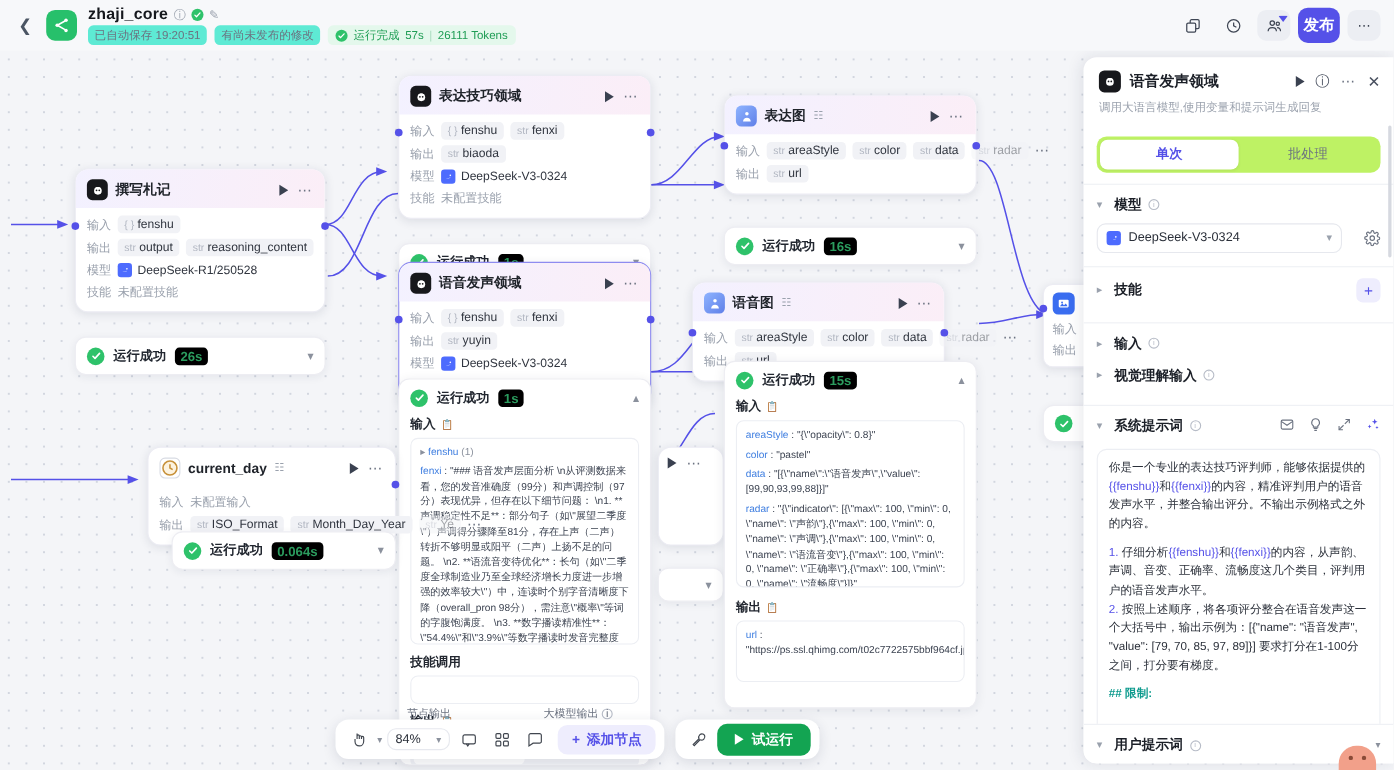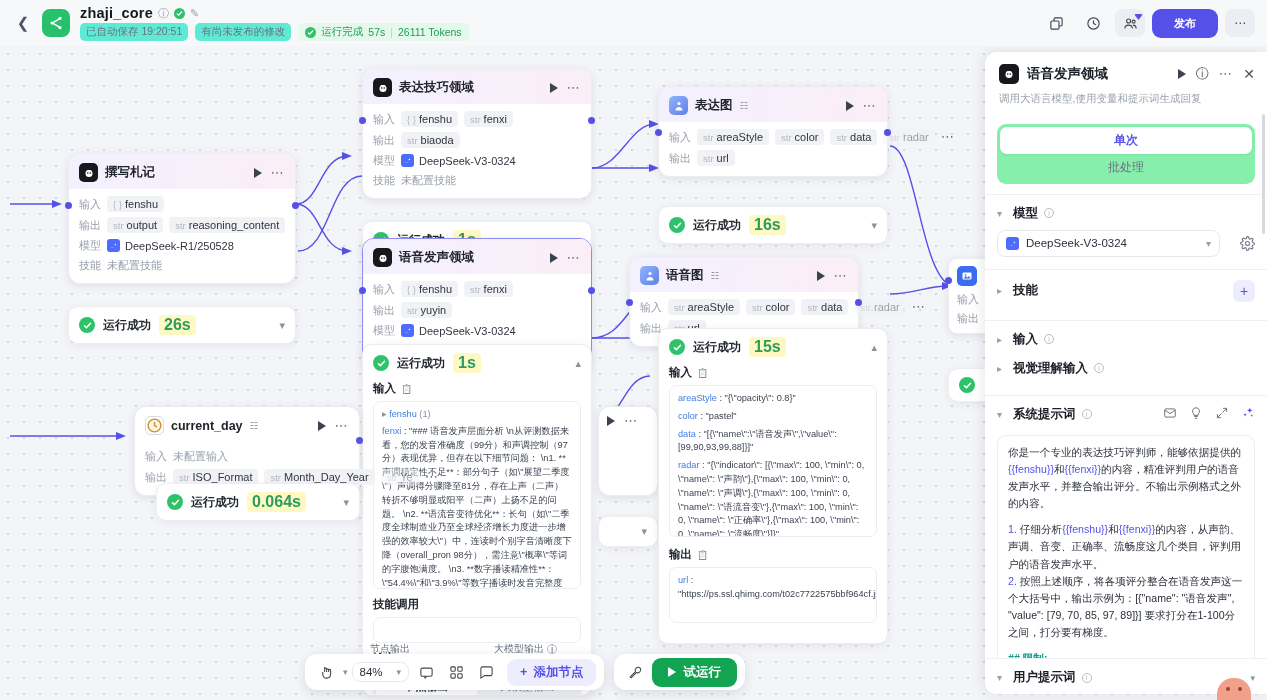--- a/index.html
+++ b/index.html
@@ -45,22 +45,22 @@
   }
   .chip-green .sep { color:#aadcbf; }
   .topbar-right { margin-left:auto; display:flex; align-items:center; gap:7px; }
   .ticon {
     width:30px;height:28px;border-radius:8px; display:flex;align-items:center;justify-content:center;
     color:#3f4654; cursor:pointer;
   }
   .ticon.bg { background:#eceef3; }
   .ticon svg { width:15px; height:15px; }
   .pub-btn {
-    background:#5551e8; color:#fff; border-radius:9px; padding:7px 22px;
-    font-size:11px; font-weight:bold; cursor:pointer;
+    background:#5551e8; color:#fff; border-radius:9px; padding:7px 5px;
+    font-size:14px; font-weight:bold; cursor:pointer;
   }
   .badge-tip { position:absolute; top:5px; right:2px; width:9px;height:6px;background:#5551e8;
     border-radius:2px 2px 0 0; clip-path: polygon(0 0,100% 0,50% 100%); }
 
   
   .canvas {
     position:absolute; left:0; top:46px; width:1267px; height:654px;
     background-color:#f4f5f8;
     background-image: radial-gradient(#d2d6df 1px, transparent 1px);
     background-size: 16px 16px;
@@ -106,21 +106,21 @@
 
   
   .status {
     position:absolute; background:#fff; border-radius:10px; border:1px solid #ededf2;
     box-shadow:0 2px 8px rgba(28,40,70,.07);
     display:flex; align-items:center; gap:8px; padding:8px 10px;
   }
   .ok-circle { width:16px;height:16px;border-radius:50%;background:#2ec26a;display:flex;align-items:center;justify-content:center;flex:none;}
   .ok-circle svg{width:9px;height:9px;}
   .st-text { font-size:12px; font-weight:bold; color:#222730; }
-  .st-time { background:#fef9c3; color:#2b9c5e; border-radius:4px; padding:1px 5px; font-size:16px; font-weight:bold;}
+  .st-time { background:#000000; color:#2b9c5e; border-radius:4px; padding:1px 5px; font-size:12px; font-weight:bold;}
   .chev { margin-left:auto; color:#8b919d; font-size:11px; cursor:pointer; }
 
   
   .respanel {
     position:absolute; background:#fff; border-radius:10px; border:1px solid #ededf2;
     box-shadow:0 2px 10px rgba(28,40,70,.08); padding:0 0 6px 0; overflow:hidden;
   }
   .rp-head { display:flex; align-items:center; gap:8px; padding:8px 10px; }
   .rp-sec { font-size:11.5px; font-weight:bold; color:#222730; padding:0 10px; display:flex; align-items:center; gap:5px;}
   .copy-ico { color:#9aa1ad; font-size:9px; }
@@ -141,21 +141,21 @@
     position:absolute; right:0; top:52px; width:282px; height:642px;
     background:#fff; border-radius:12px 0 0 12px;
     box-shadow:-2px 0 14px rgba(28,40,70,.10);
     z-index:30; overflow:hidden;
   }
   .rp-top { padding:12px 12px 8px 14px; }
   .rp-titlerow { display:flex; align-items:center; gap:8px; }
   .rp-title { font-size:13.5px; font-weight:bold; color:#1b1f27; }
   .rp-acts { margin-left:auto; display:flex; align-items:center; gap:10px; color:#4a5160; }
   .rp-desc { font-size:10.5px; color:#9aa1ad; margin-top:7px; line-height:1.4; }
-  .seg { display:flex; margin:10px 12px 0 12px; background:#86efac; border-radius:9px; padding:3px;flex-direction:column; }
+  .seg { display:flex; margin:10px 12px 0 12px; background:#bef264; border-radius:9px; padding:3px; }
   .seg div { flex:1; text-align:center; font-size:12px; padding:5px 0; border-radius:7px; color:#6b7280; cursor:pointer;}
   .seg div.act { background:#fff; color:#5551e8; font-weight:bold; box-shadow:0 1px 3px rgba(0,0,0,.06); }
   .sec-div { height:1px; background:#eef0f4; margin:10px 0 0 0; }
   .sec-head {
     display:flex; align-items:center; gap:6px; padding:10px 12px 8px 12px;
   }
   .sec-head .cv { color:#9aa1ad; font-size:10px; width:10px; }
   .sec-name { font-size:12.5px; font-weight:bold; color:#1b1f27; }
   .info-i { width:10px;height:10px;border:1px solid #b7bcc7;border-radius:50%;display:inline-flex;
             align-items:center;justify-content:center;color:#b7bcc7;font-size:7px; flex:none;}

